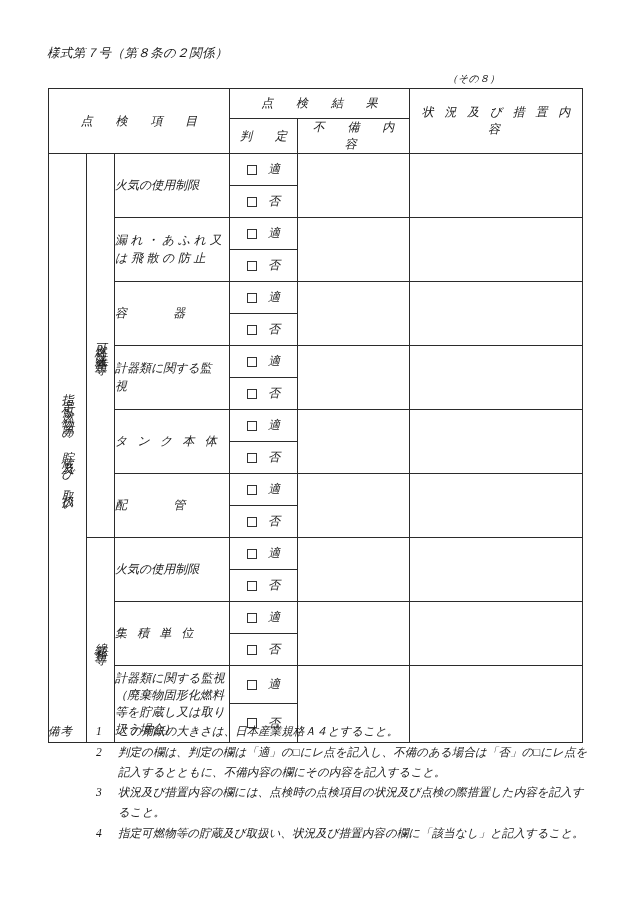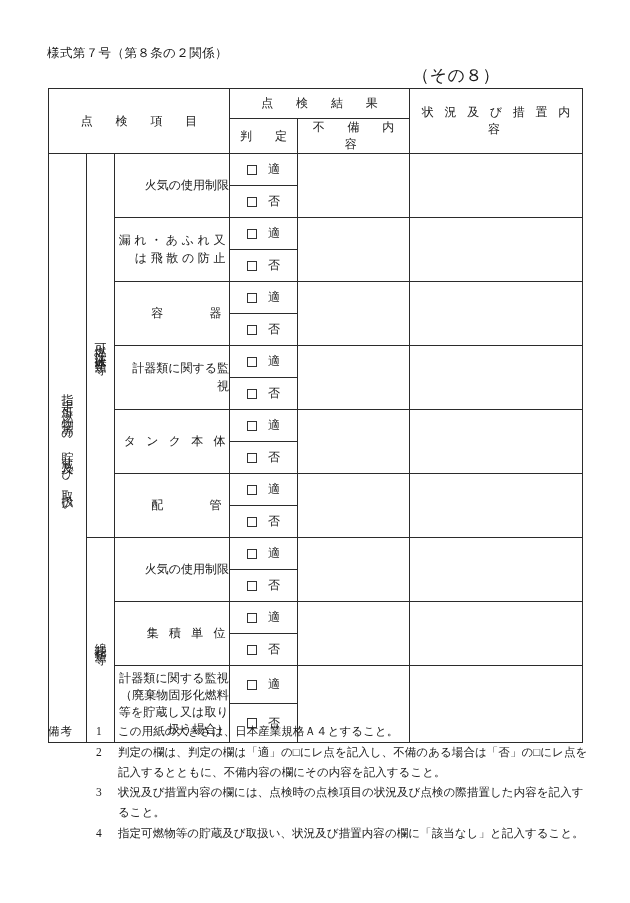--- a/index.html
+++ b/index.html
@@ -14,34 +14,35 @@
     color: #1a1a1a;
     position: relative;
     overflow: hidden;
   }
   .page {
     position: relative;
     width: 548px;
     height: 903px;
     box-sizing: border-box;
     padding: 0;
+    font-style: italic;
   }
   .form-number {
     position: absolute;
     left: 47px;
     top: 45px;
     font-size: 12.5px;
     letter-spacing: 0.4px;
     white-space: nowrap;
   }
   .sheet-number {
     position: absolute;
     right: 48px;
-    top: 64px;
-    font-size: 17px;
+    top: 72px;
+    font-size: 10px;
     letter-spacing: 0.4px;
     white-space: nowrap;
   }
 
   
   table.inspection {
     position: absolute;
     left: 48px;
     top: 88px;
     width: 534px;
@@ -97,21 +98,21 @@
     align-items: center;
     justify-content: center;
     height: 100%;
   }
 
   
   .item-cell {
     padding: 4px 7px 4px 9px;
     font-size: 12px;
     line-height: 1.45;
-    text-align: right;
+    text-align: left;
   }
   .item-spaced  { letter-spacing: 0.30em; }
   .item-spaced2 { letter-spacing: 0.62em; }
   .item-small   { font-size: 11.2px; line-height: 1.42; letter-spacing: 0.01em; }
 
   
   .judge-cell {
     height: 31px;
     text-align: center;
     font-size: 12px;

